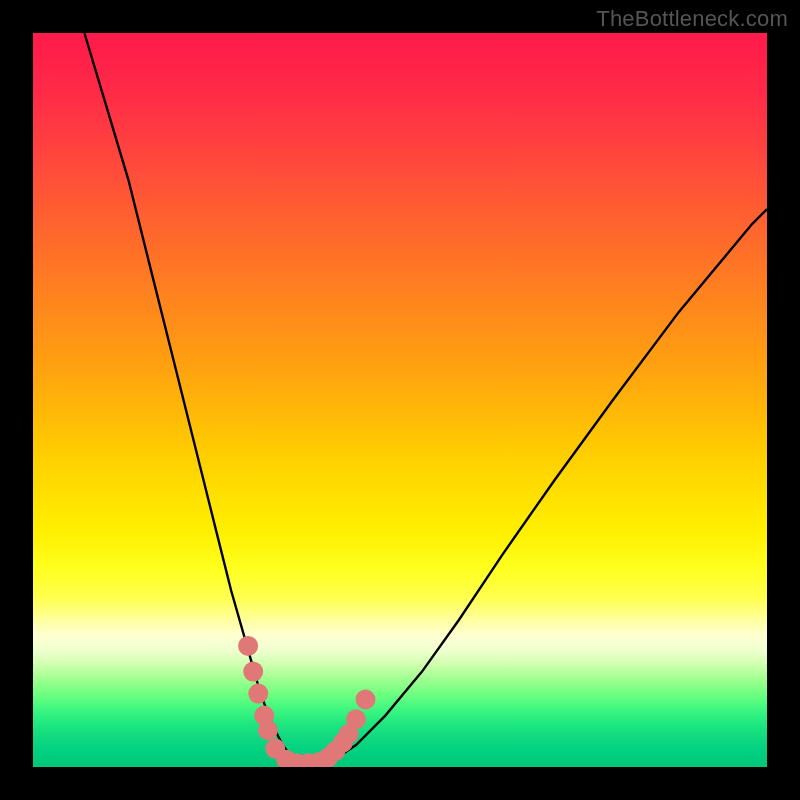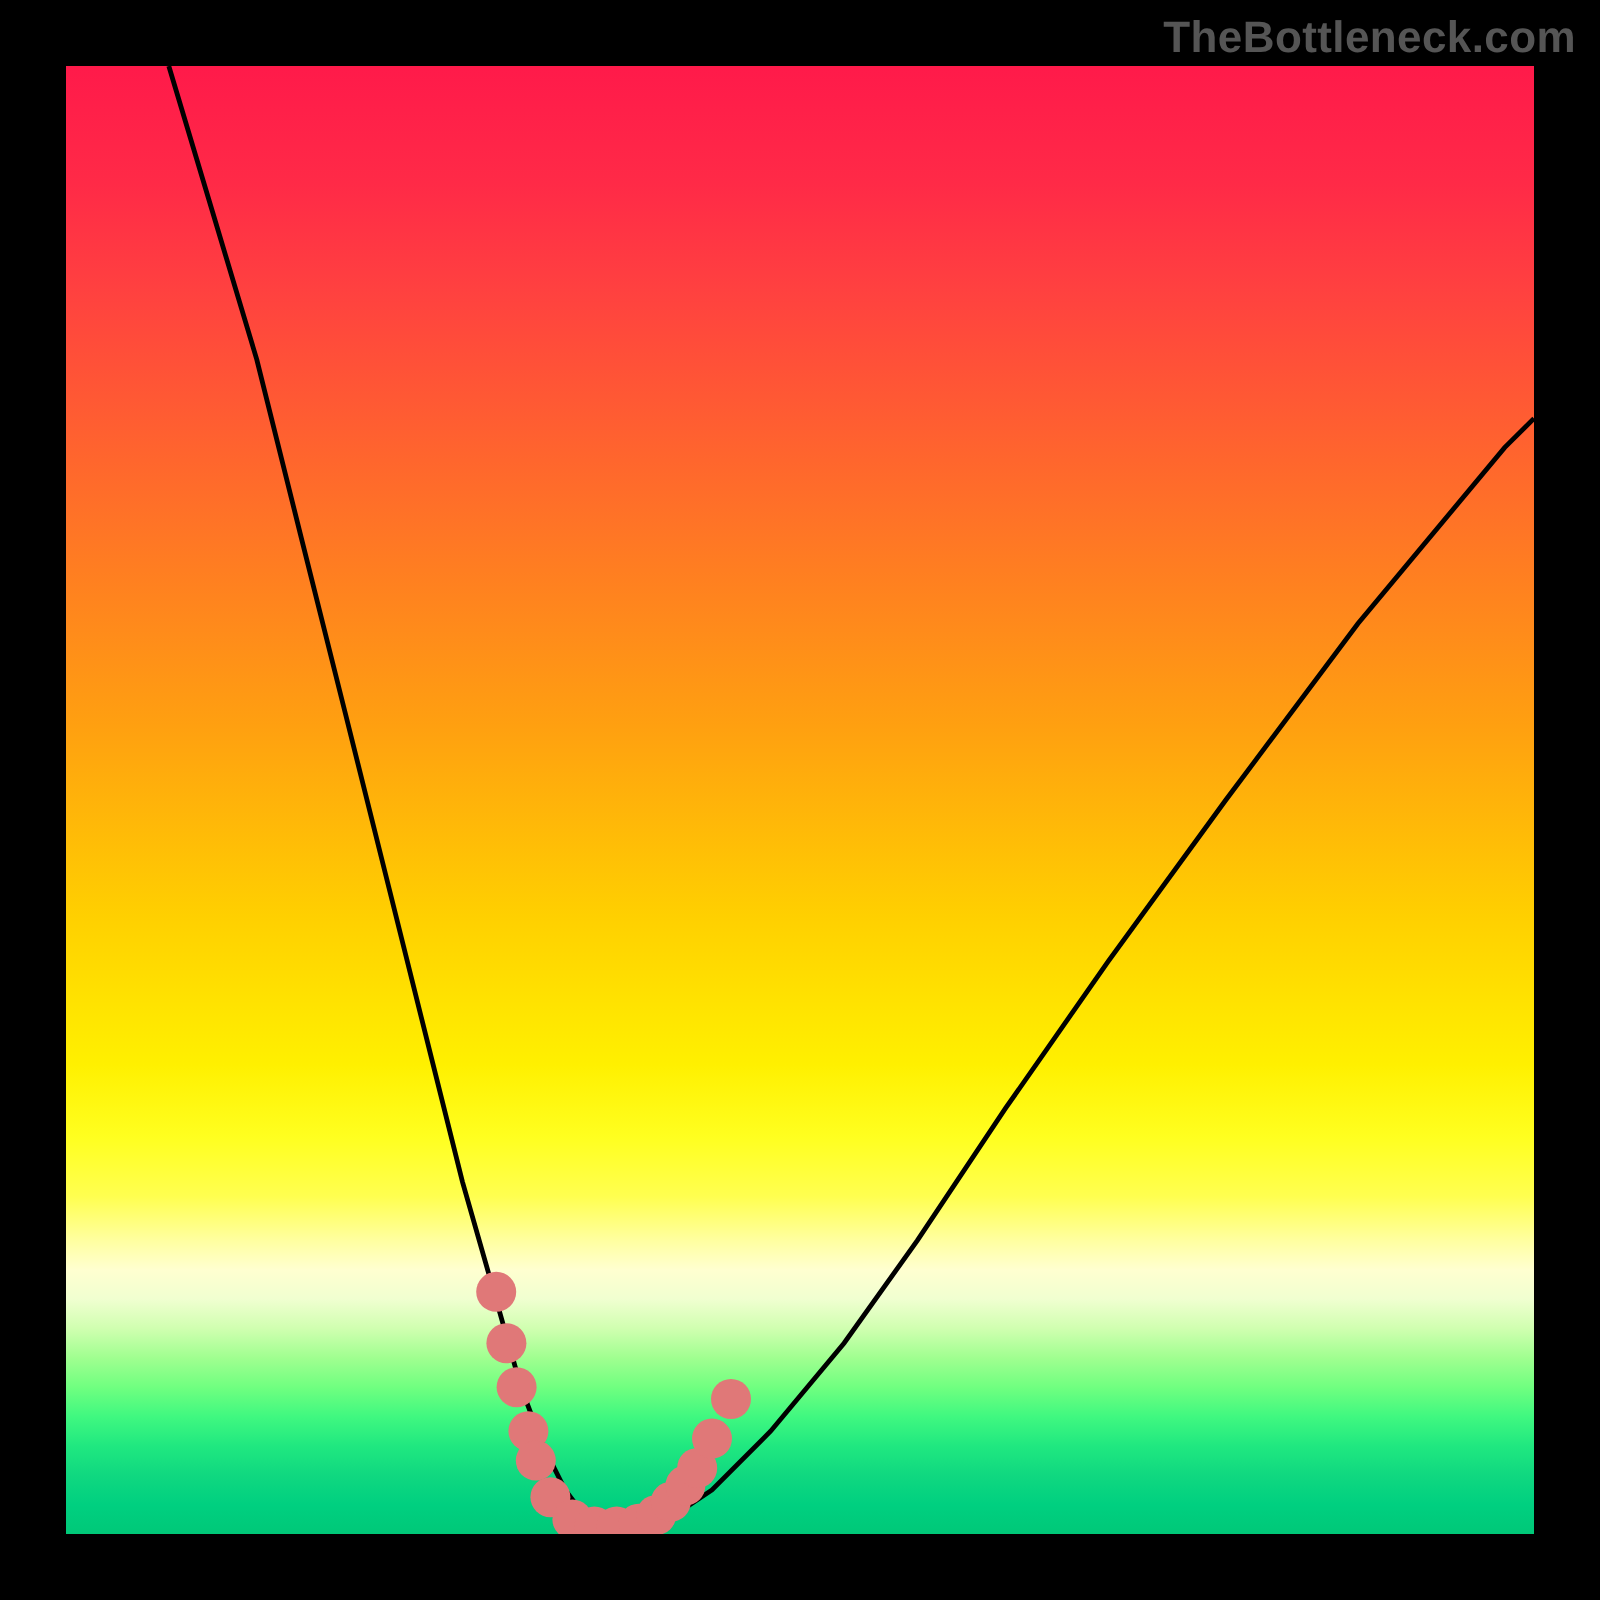--- a/index.html
+++ b/index.html
@@ -51,21 +51,21 @@
       #00d080 98%,
       #00c878 100%
     );
   }
   .watermark {
     position: absolute;
     top: 6px;
     right: 12px;
     color: #555;
     font-size: 22px;
-    font-weight: 700;
+    font-weight: 400;
     letter-spacing: 0.2px;
     z-index: 10;
   }
   svg.curve {
     position: absolute;
     inset: 0;
     width: 734px;
     height: 734px;
   }
 </style>

